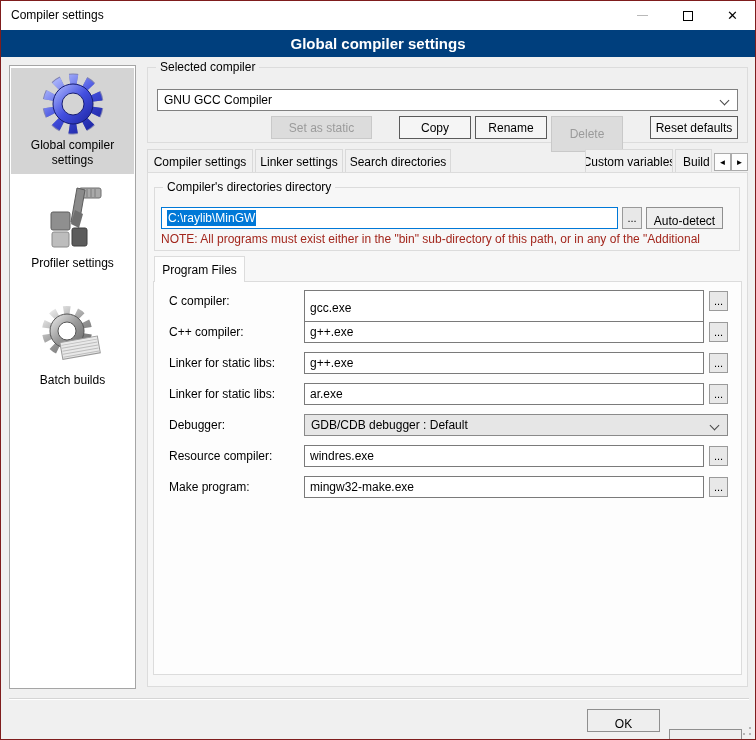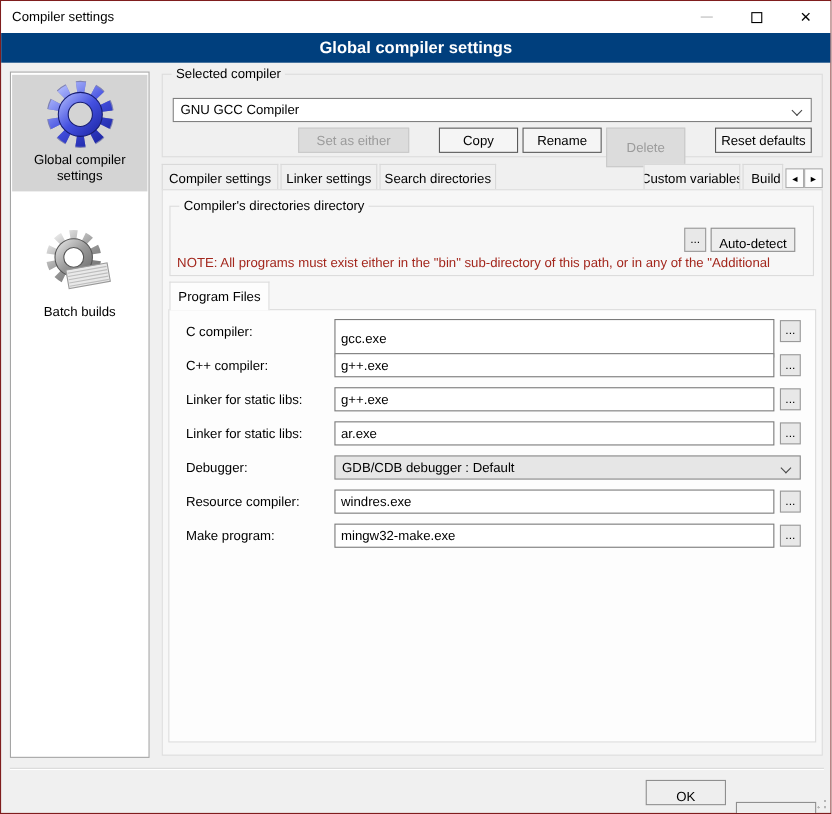--- a/index.html
+++ b/index.html
@@ -121,20 +121,35 @@
           </linearGradient>
         </defs>
         <circle cx="32" cy="32" r="24" fill="none" stroke="#2a2f90" stroke-width="13" stroke-dasharray="7.6 7.5" transform="rotate(8 32 32)" opacity="0.5"></circle>
         <circle cx="32" cy="32" r="24" fill="none" stroke="url(#gBlue)" stroke-width="11" stroke-dasharray="7.6 7.5" transform="rotate(8 32 32)"></circle>
         <circle cx="32" cy="32" r="20" fill="url(#gBlue)" stroke="#161c72" stroke-width="1"></circle>
         <circle cx="32" cy="32" r="11" fill="#d4d4d4" stroke="#161c72" stroke-width="1"></circle>
       </svg>
       <span class="side-label">Global compiler settings</span>
     </div>
 
+    <div class="side-item" style="margin-top:10px;">
+      <svg class="icn" width="64" height="70" viewBox="0 0 64 70">
+        <rect x="38" y="4" width="22" height="10" rx="2" fill="#a9a9a9" stroke="#6f6f6f"></rect>
+        <line x1="42" y1="5" x2="42" y2="13" stroke="#7c7c7c"></line>
+        <line x1="46" y1="5" x2="46" y2="13" stroke="#7c7c7c"></line>
+        <line x1="50" y1="5" x2="50" y2="13" stroke="#7c7c7c"></line>
+        <line x1="54" y1="5" x2="54" y2="13" stroke="#7c7c7c"></line>
+        <path d="M36 4 L44 6 L38 40 L30 38 Z" fill="#8b8b8b" stroke="#5d5d5d"></path>
+        <path d="M34 26 L42 30 L38 44 L30 40 Z" fill="#6f6f6f"></path>
+        <rect x="10" y="28" width="19" height="18" rx="2" fill="#8f8f8f" stroke="#5f5f5f"></rect>
+        <rect x="11" y="48" width="17" height="15" rx="2" fill="#bdbdbd" stroke="#8a8a8a"></rect>
+        <rect x="31" y="44" width="15" height="18" rx="2" fill="#5c5c5c" stroke="#3f3f3f"></rect>
+      </svg>
+      <span class="side-label">Profiler settings</span>
+    </div>
 
     <div class="side-item" style="margin-top:30px;">
       <svg class="icn" width="64" height="70" viewBox="0 0 64 70">
         <defs>
           <linearGradient id="gGray" x1="0" y1="0" x2="1" y2="1">
             <stop offset="0" stop-color="#efefef"></stop>
               <stop offset="0.5" stop-color="#9a9a9a"></stop>
               <stop offset="1" stop-color="#686868"></stop>
           </linearGradient>
         </defs>
@@ -155,21 +170,21 @@
   </div>
 
   <div class="groupbox gb-gray" style="left:146px; top:66px; width:601px; height:76px;">
     <span class="glegend">Selected compiler</span>
   </div>
   <div class="combo" style="left:156px; top:88px; width:581px; height:22px;">
     <span>GNU GCC Compiler</span>
     <i class="chev"></i>
   </div>
   <div class="btn disabled" style="left:270px; top:115px; width:101px; height:23px;">
-    <span>Set as either</span>
+    <span>Set as static</span>
   </div>
   <div class="btn" style="left:398px; top:115px; width:72px; height:23px;">
     <span>Copy</span>
   </div>
   <div class="btn" style="left:474px; top:115px; width:72px; height:23px;">
     <span>Rename</span>
   </div>
   <div class="btn disabled" style="left:550px; top:115px; width:72px; height:36px;">
     <span>Delete</span>
   </div>
@@ -196,20 +211,23 @@
     <span>◄</span>
   </div>
   <div class="tab-scroll" style="left:730px;">
     <span>►</span>
   </div>
 
   <div class="page"></div>
 
   <div class="groupbox gb-page" style="left:153px; top:186px; width:586px; height:64px; z-index:5;">
     <span class="glegend">Compiler's directories directory</span>
+  </div>
+  <div class="textbox focused" style="left:160px; top:206px; width:457px; height:22px; z-index:6;">
+    <span class="sel-text">C:\raylib\MinGW</span>
   </div>
   <div class="browse-sm" style="left:621px; top:206px; width:20px; height:22px; z-index:6;">
     <span>...</span>
   </div>
   <div class="btn soft" style="left:645px; top:206px; width:77px; height:22px; z-index:6;">
     <span>Auto-detect</span>
   </div>
   <div class="note" style="left:160px; top:231px; width:578px; z-index:6;">NOTE: All programs must exist either in the "bin" sub-directory of this path, or in any of the "Additional</div>
 
   <div class="subtab sel" style="left:153px; top:255px; width:91px;">

